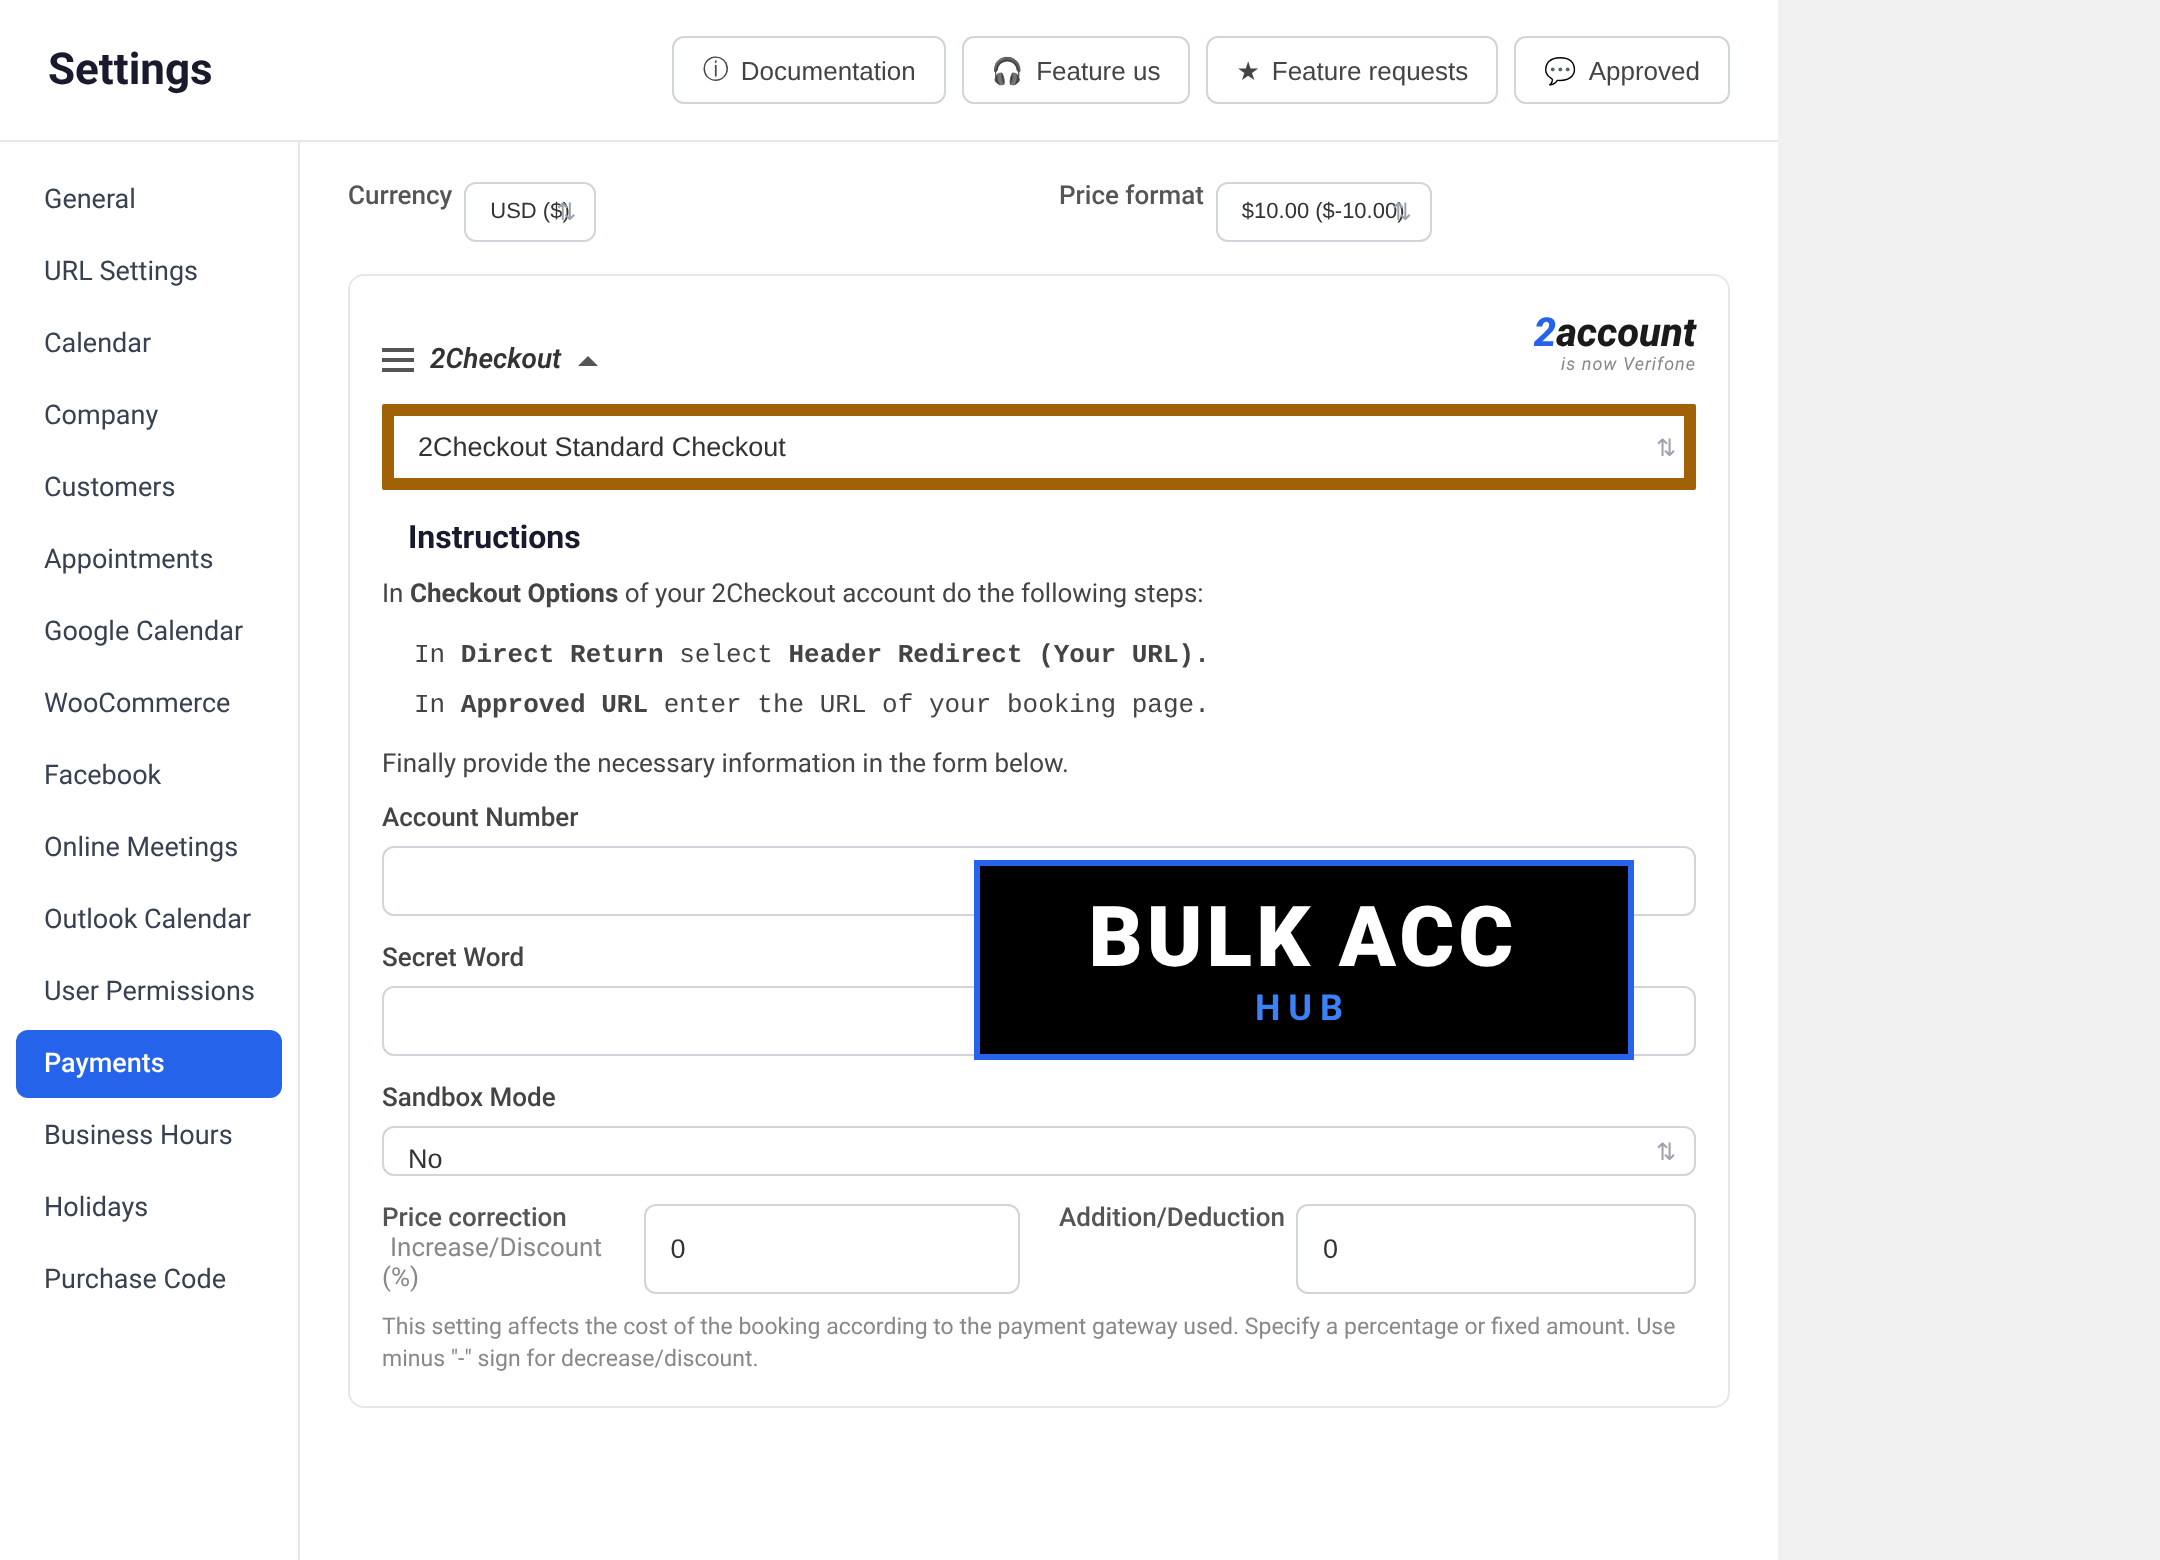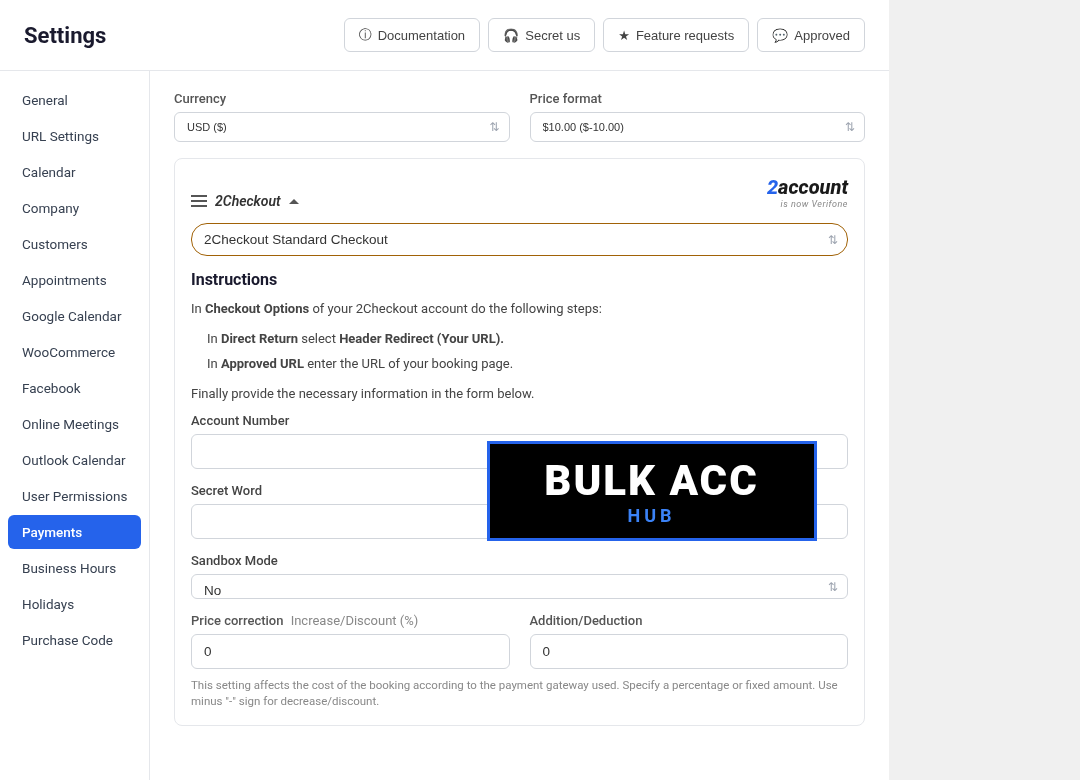--- a/index.html
+++ b/index.html
@@ -86,21 +86,21 @@
     }
     
     .row-2col {
       display: flex;
       gap: 20px;
       margin-bottom: 16px;
     }
     .field-group {
       flex: 1;
       display: flex;
-      flex-direction: column;
+      flex-direction: row;
       gap: 6px;
     }
     .field-label {
       font-size: 13px;
       color: #555;
       font-weight: 500;
     }
     .field-select, .field-input {
       width: 100%;
       padding: 8px 12px;
@@ -200,47 +200,49 @@
       right: 10px;
       top: 50%;
       transform: translateY(-50%);
       color: #9ca3af;
       font-size: 12px;
       pointer-events: none;
     }
     .full-select {
       width: 100%;
       padding: 8px 30px 8px 12px;
-      border: 1px solid #a16207;
-      border-radius: 16px;
+      border: 6px solid #a16207;
+      border-radius: 1px;
       font-size: 13.5px;
       color: #333;
       background: #fff;
       appearance: none;
       -webkit-appearance: none;
       cursor: pointer;
     }
     
     .instructions-title {
       font-size: 16px;
       font-weight: 700;
       color: #1a1a2e;
       margin-bottom: 10px;
+      margin-left: 13px;
     }
     .instructions-text {
       font-size: 13px;
       color: #444;
       margin-bottom: 10px;
       line-height: 1.5;
     }
     .instructions-text b { font-weight: 700; }
     .instructions-list {
       list-style: none;
       padding-left: 16px;
       margin-bottom: 10px;
+      font-family: Liberation Mono, monospace;
     }
     .instructions-list li {
       font-size: 13px;
       color: #444;
       margin-bottom: 6px;
       line-height: 1.5;
     }
     .instructions-list li b { font-weight: 700; }
     
     .form-field {
@@ -311,21 +313,21 @@
 
   <div class="header">
     <h1 class="header-title">Settings</h1>
     <div class="header-actions">
       <button class="header-btn">
         <span>ⓘ</span>
         <span>Documentation</span>
       </button>
       <button class="header-btn">
         <span>🎧</span>
-        <span>Secret us</span>
+        <span>Feature us</span>
       </button>
       <button class="header-btn">
         <span>★</span>
         <span>Feature requests</span>
       </button>
       <button class="header-btn">
         <span>💬</span>
         <span>Approved</span>
       </button>
     </div>

